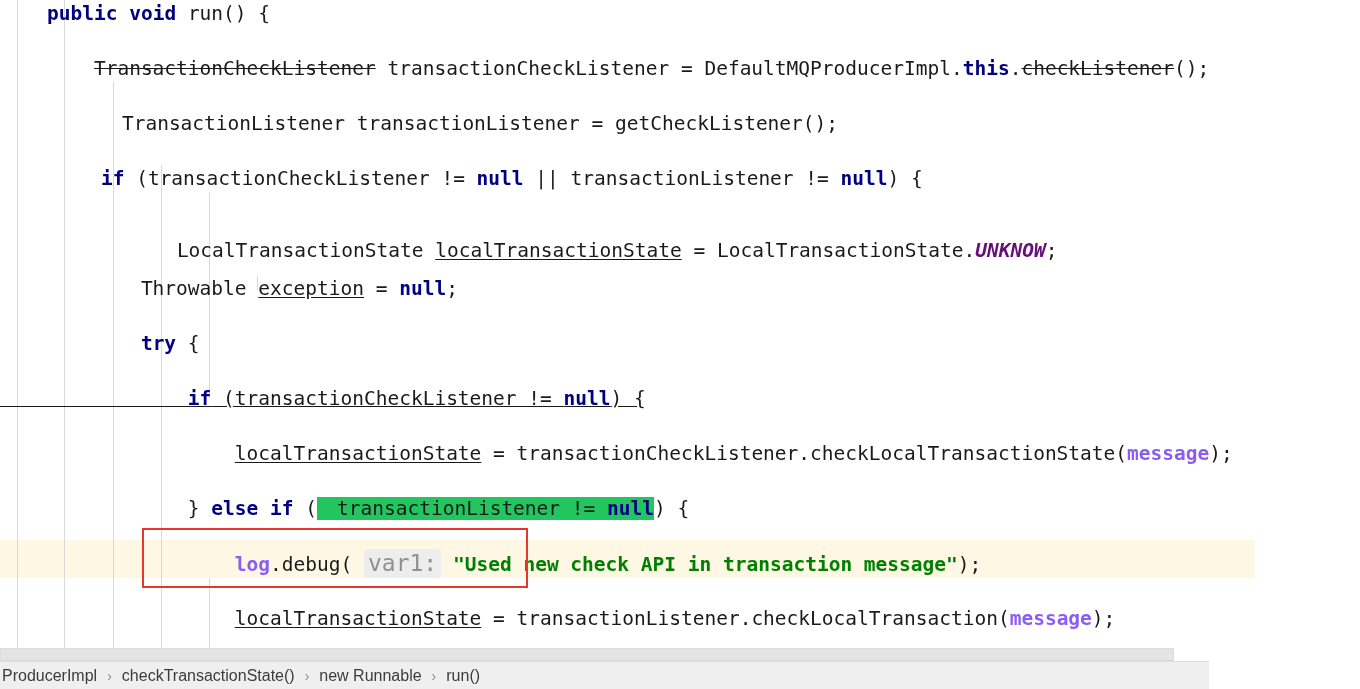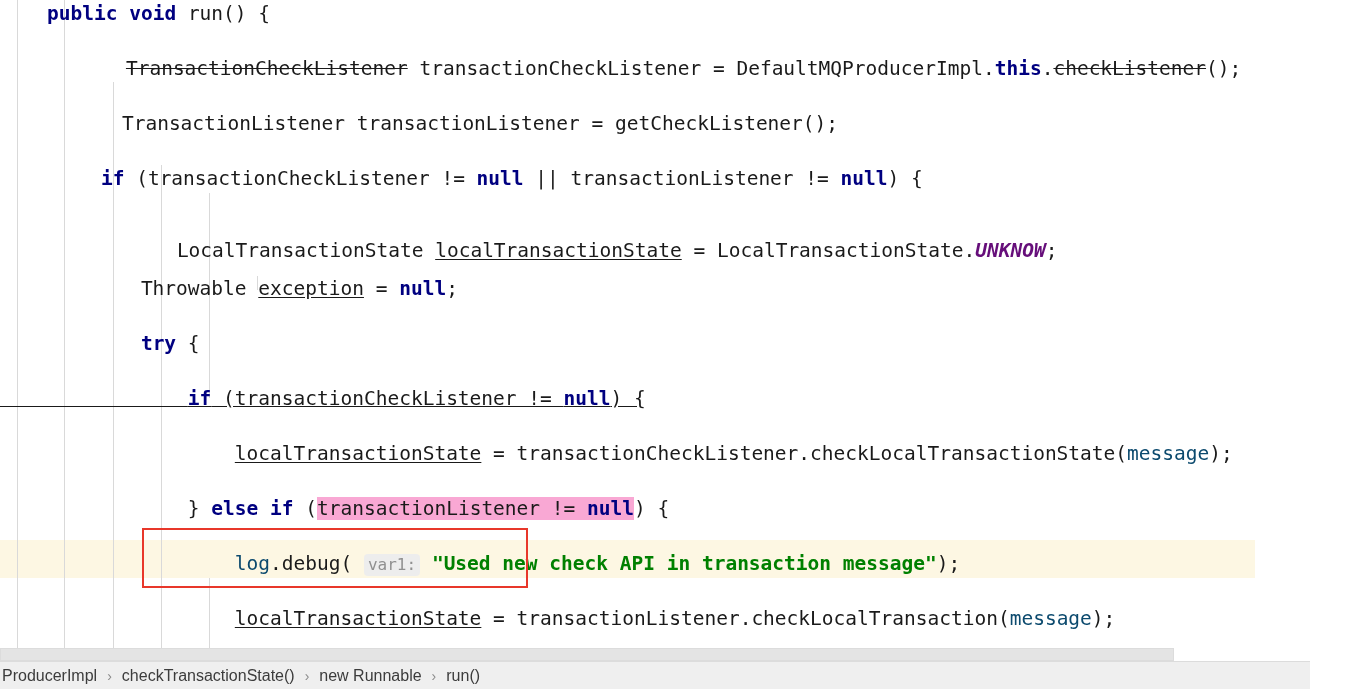--- a/index.html
+++ b/index.html
@@ -62,32 +62,32 @@
     line-height: 27.5px;
     white-space: pre;
     font-size: 19.5px;
     color: #1a1a1a;
     letter-spacing: 0px;
   }
 
   
   .kw      { color: #000080; font-weight: bold; }
   .str     { color: #008000; font-weight: bold; }
-  .field   { color: #0c4a6e; font-weight: normal; }
+  .field   { color: #8b5cf6; font-weight: bold; }
   .const   { color: #660e7a; font-weight: bold; font-style: italic; }
   .plain   { color: #1a1a1a; }
   .local   { color: #1a1a1a; text-decoration: underline; text-underline-offset: 2px; }
   .dep     { color: #1a1a1a; text-decoration: line-through; }
-  .usage   { background: #f9a8d4; }
+  .usage   { background: #22c55e; padding-left: 20px; }
   .hint {
     background: #ededed;
     color: #909090;
     border-radius: 4px;
     padding: 1px 4px 2px 4px;
-    font-size: 16px;
+    font-size: 23px;
     font-weight: normal;
   }
 
   
   #hscroll-track {
     position: absolute;
     left: 0;
     top: 648px;
     width: 1360px;
     height: 13px;
@@ -101,21 +101,21 @@
     background: #e4e4e4;
     border: 1px solid #dcdcdc;
     box-sizing: border-box;
   }
 
   
   #breadcrumb-bar {
     position: absolute;
     left: 0;
     top: 661px;
-    width: 1310px;
+    width: 1209px;
     height: 28px;
     background: #efefef;
     border-top: 1px solid #dcdcdc;
     display: flex;
     align-items: center;
     font-family: "Liberation Sans", sans-serif;
     font-size: 16px;
     color: #3c3c3c;
     padding-left: 0px;
     box-sizing: border-box;
@@ -147,21 +147,21 @@
   <div class="indent-guide" style="left:209px;top:193px;bottom:250px;"></div>
   <div class="indent-guide" style="left:257px;top:221px;bottom:440px;"></div>
   <div class="indent-guide" style="left:257px;top:276px;bottom:358px;"></div>
   <div class="indent-guide" style="left:257px;top:358px;bottom:303px;"></div>
   <div class="indent-guide" style="left:209px;top:578px;bottom:0px;"></div>
 
   <div id="code">
 
     <div class="line" style="top:0px;"><span class="plain">    </span><span class="kw">public</span><span class="plain"> </span><span class="kw">void</span><span class="plain"> run() {</span></div>
 
-    <div class="line" style="top:27.5px;padding-left:32px;"><span class="plain">        </span><span class="dep">TransactionCheckListener</span><span class="plain"> transactionCheckListener = DefaultMQProducerImpl.</span><span class="kw">this</span><span class="plain">.</span><span class="dep">checkListener</span><span class="plain">();</span></div>
+    <div class="line" style="top:27.5px;"><span class="plain">        </span><span class="dep">TransactionCheckListener</span><span class="plain"> transactionCheckListener = DefaultMQProducerImpl.</span><span class="kw">this</span><span class="plain">.</span><span class="dep">checkListener</span><span class="plain">();</span></div>
 
     <div class="line" style="top:55px;padding-left:28px;"><span class="plain">        TransactionListener transactionListener = getCheckListener();</span></div>
 
     <div class="line" style="top:82.5px;margin-left:7px;"><span class="plain">        </span><span class="kw">if</span><span class="plain"> (transactionCheckListener != </span><span class="kw">null</span><span class="plain"> || transactionListener != </span><span class="kw">null</span><span class="plain">) {</span></div>
 
     <div class="line" style="top:127px;margin-left:36px;"><span class="plain">            LocalTransactionState </span><span class="local">localTransactionState</span><span class="plain"> = LocalTransactionState.</span><span class="const">UNKNOW</span><span class="plain">;</span></div>
 
     <div class="line" style="top:137.5px;"><span class="plain">            Throwable </span><span class="local">exception</span><span class="plain"> = </span><span class="kw">null</span><span class="plain">;</span></div>
 
     <div class="line" style="top:165px;"><span class="plain">            </span><span class="kw">try</span><span class="plain"> {</span></div>

